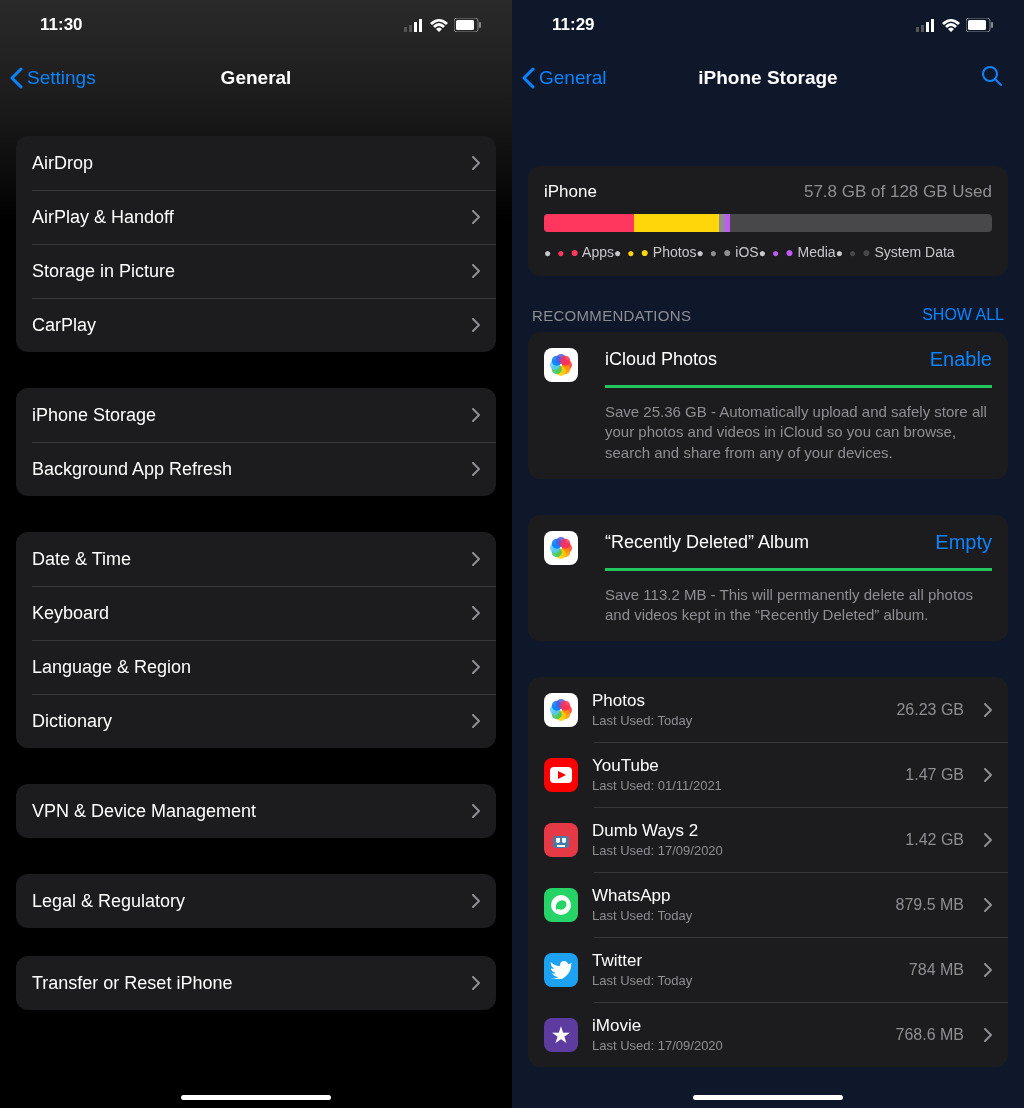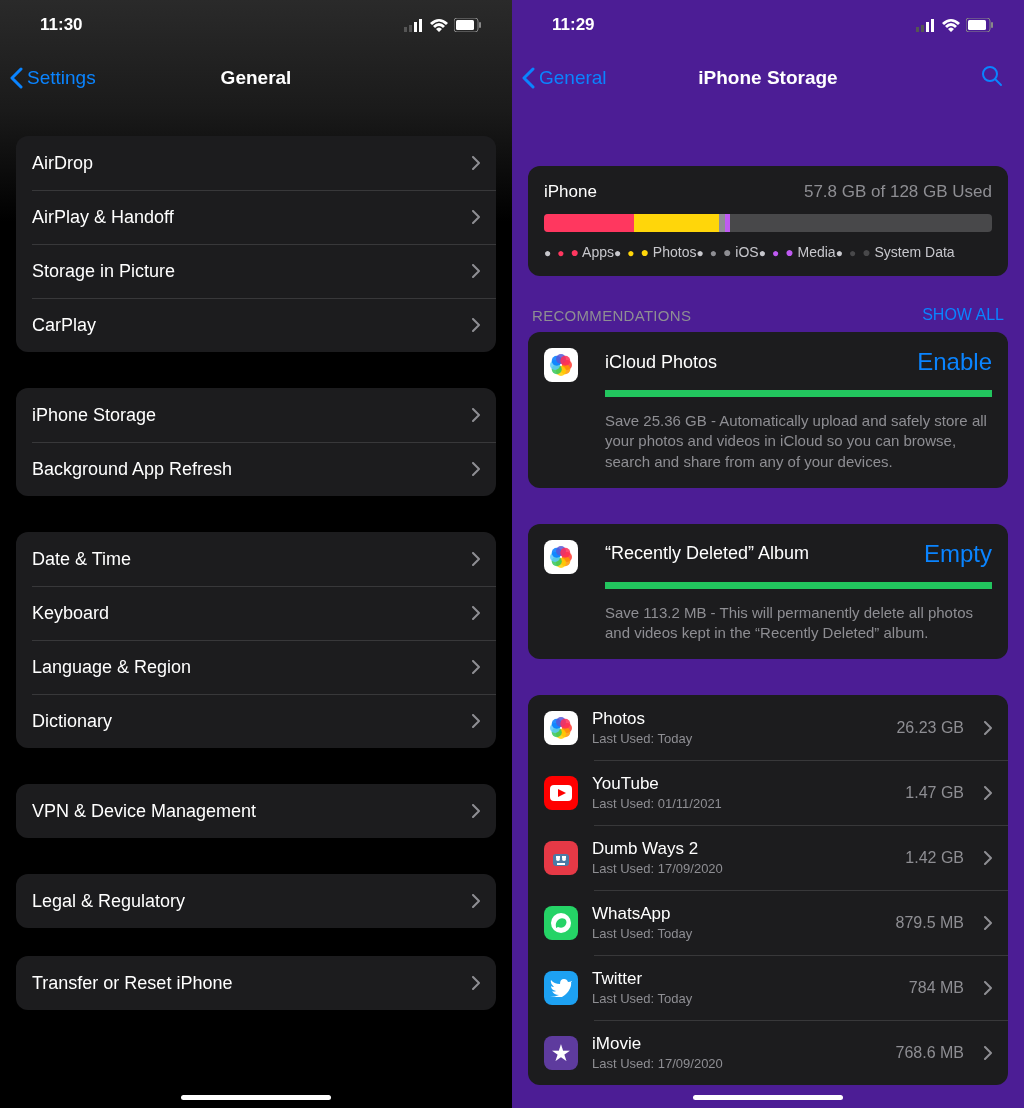--- a/index.html
+++ b/index.html
@@ -5,21 +5,21 @@
   * { box-sizing: border-box; margin: 0; padding: 0; }
   body {
     width: 1024px;
     height: 1108px;
     background: #000;
     display: flex;
     font-family: -apple-system, "Helvetica Neue", Arial, sans-serif;
     overflow: hidden;
     color: #fff;
   }
-  .phone { width: 512px; height: 1108px; background: #4c1d95; position: relative; overflow: hidden; }
+  .phone { width: 512px; height: 1108px; background: #0f172a; position: relative; overflow: hidden; }
   .phone.left { background: linear-gradient(to bottom, #2a2a2a 0%, #1a1a1a 10%, #000 20%); }
   .status-bar {
     height: 50px;
     display: flex;
     justify-content: space-between;
     align-items: center;
     padding: 0 30px 0 40px;
     font-size: 17px;
     font-weight: 600;
   }
@@ -77,22 +77,22 @@
   .legend { display: flex; flex-wrap: wrap; gap: 0; font-size: 14px; color: #c7c7cc; }
   .legend span::before { content: "●"; margin-right: 6px; font-size: 12px; }
   .section-head { display: flex; justify-content: space-between; align-items: center; padding: 0 4px 8px; text-align: center; }
   .section-head .title { color: #8e8e93; font-size: 15px; text-transform: uppercase; letter-spacing: 0.3px; }
   .section-head .link { color: #0a84ff; font-size: 16px; }
   .rec-card { background: #1c1c1e; border-radius: 12px; padding: 16px; display: flex; gap: 27px; margin-bottom: 36px; }
   .rec-icon { width: 34px; height: 34px; border-radius: 8px; background: #fff; flex-shrink: 0; display: flex; align-items: center; justify-content: center; }
   .rec-body { flex: 1; }
   .rec-top { display: flex; justify-content: space-between; align-items: center; margin-bottom: 14px; }
   .rec-title { font-size: 18px; }
-  .rec-action { color: #0a84ff; font-size: 24px; }
-  .rec-desc { color: #8e8e93; font-size: 15px; line-height: 1.35; border-top: 7px solid #22c55e; padding-top: 14px; }
+  .rec-action { color: #0a84ff; font-size: 20px; }
+  .rec-desc { color: #8e8e93; font-size: 15px; line-height: 1.35; border-top: 3px solid #22c55e; padding-top: 14px; }
   .app-row { display: flex; align-items: center; padding: 14px 16px; position: relative; gap: 14px; }
   .app-row + .app-row::before { content: ""; position: absolute; top: 0; left: 66px; right: 0; height: 1px; background: #38383a; }
   .app-icon { width: 34px; height: 34px; border-radius: 8px; flex-shrink: 0; display: flex; align-items: center; justify-content: center; font-weight: 700; font-size: 18px; }
   .app-info { flex: 1; }
   .app-name { font-size: 17px; }
   .app-sub { font-size: 13px; color: #8e8e93; margin-top: 2px; }
   .app-size { color: #8e8e93; font-size: 16px; margin-right: 6px; }
   .home-indicator { position: absolute; bottom: 8px; left: 50%; transform: translateX(-50%); width: 150px; height: 5px; background: #fff; border-radius: 3px; }
   
   .flower { width: 26px; height: 26px; }

